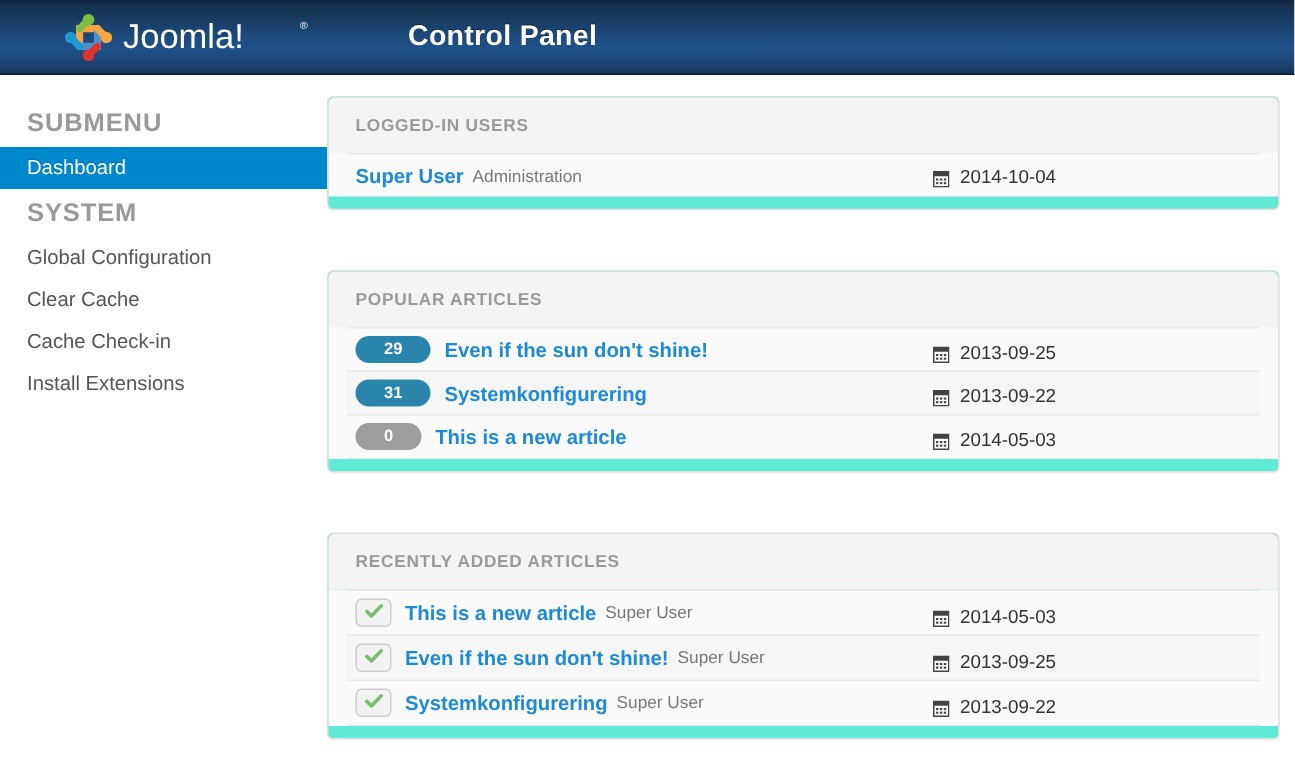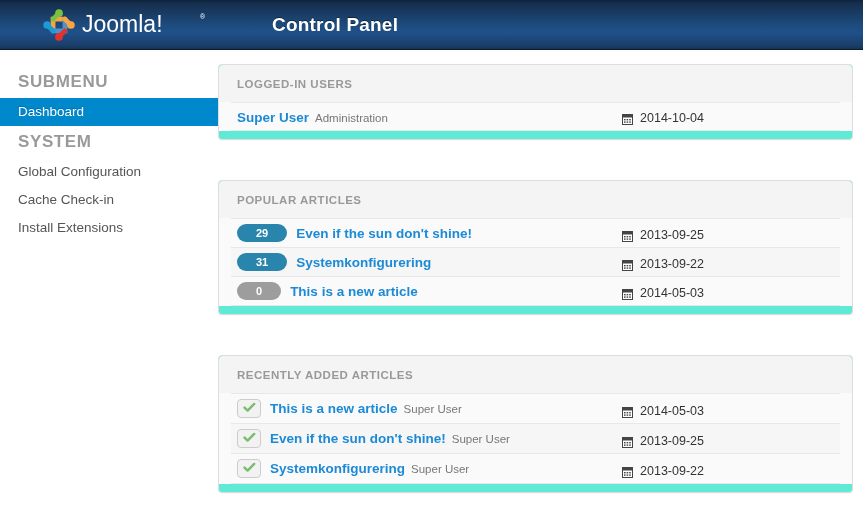--- a/index.html
+++ b/index.html
@@ -269,20 +269,21 @@
 
   <div id="sidebar">
 
     <div class="nav-header">SUBMENU</div>
 
     <a class="nav-item active" href="#">Dashboard</a>
 
     <div class="nav-header">SYSTEM</div>
 
     <a class="nav-item" href="#">Global Configuration</a>
+    <a class="nav-item" href="#">Clear Cache</a>
     <a class="nav-item" href="#">Cache Check-in</a>
     <a class="nav-item" href="#">Install Extensions</a>
   </div>
 
   <div id="main">
 
     <div class="panel">
       <div class="panel-heading">LOGGED-IN USERS</div>
       <div class="panel-body">
 

